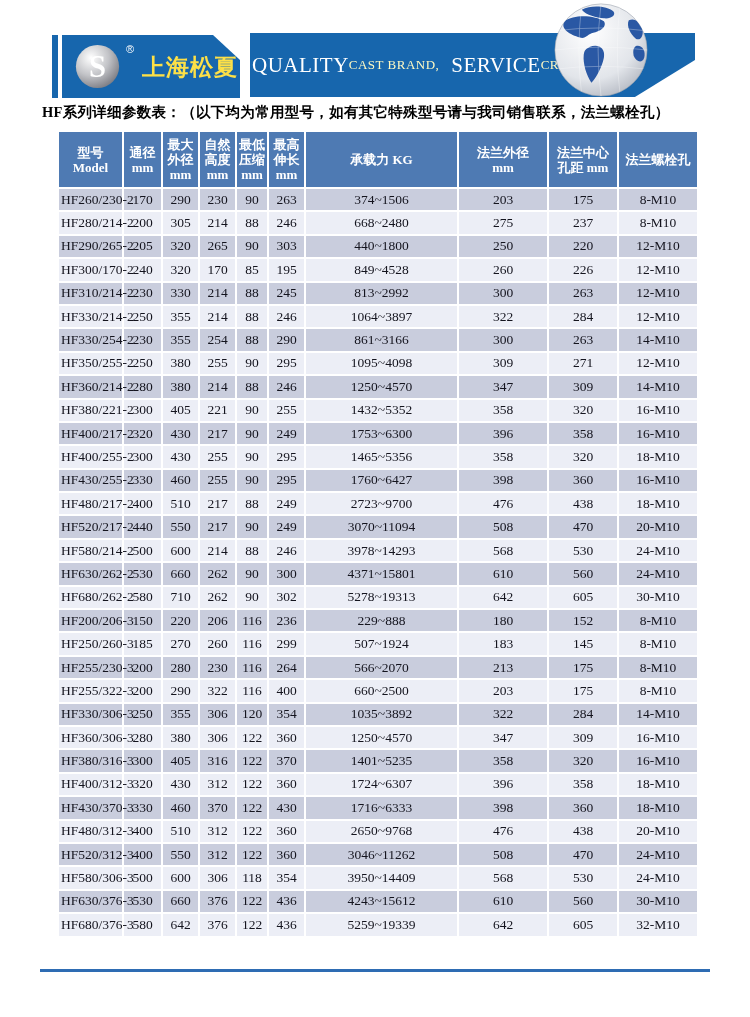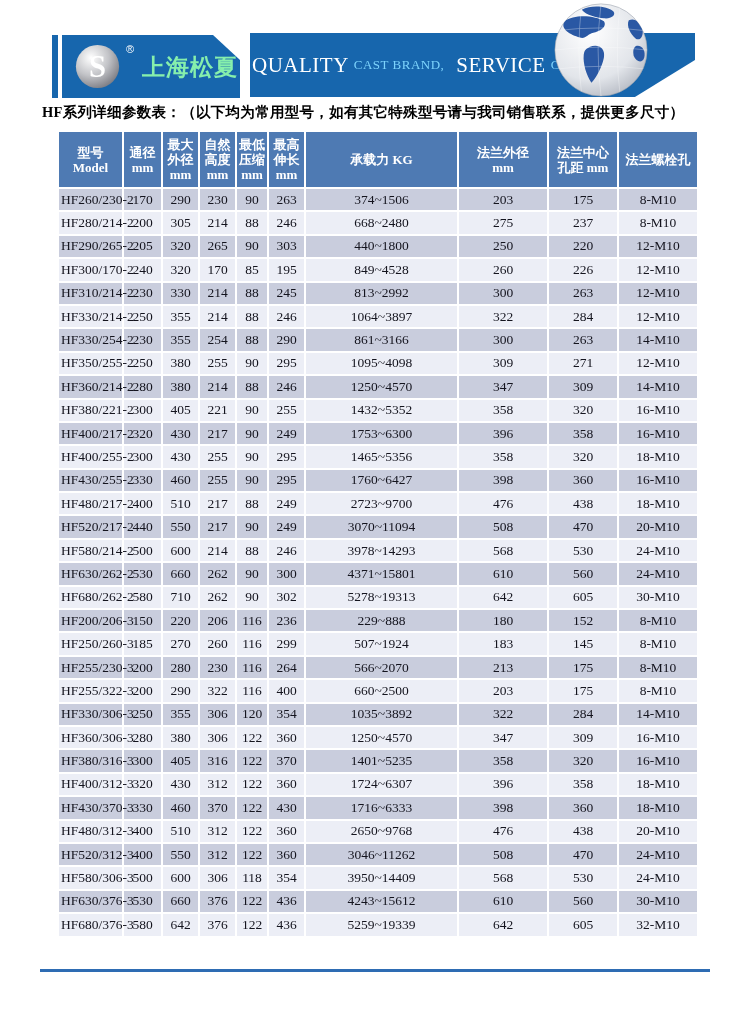--- a/index.html
+++ b/index.html
@@ -9,28 +9,28 @@
   
   .accent-bar { position:absolute; left:52px; top:35px; width:6px; height:63px;
     background:var(--brand-blue,#1766ad); }
   .logo-box { position:absolute; left:62px; top:35px; width:178px; height:63px;
     background:var(--brand-blue,#1766ad);
     clip-path:polygon(0 0, 151px 0, 178px 25px, 178px 63px, 0 63px); }
   .sphere { position:absolute; left:13px; top:9px; width:45px; height:45px; }
   .reg-mark { position:absolute; left:64px; top:8px; color:#fff; font-size:11px;
     font-family:"Liberation Sans","DejaVu Sans",sans-serif; }
   .logo-text { position:absolute; left:80px; top:50%; transform:translateY(-50%);
-    color:#86efac; font-size:23px; font-weight:bold; letter-spacing:1px; white-space:nowrap;
+    color:#fde047; font-size:23px; font-weight:bold; letter-spacing:1px; white-space:nowrap;
     font-family:"Liberation Sans","DejaVu Sans",sans-serif; }
   .banner { position:absolute; left:250px; top:33px; width:445px; height:64px;
     background:var(--brand-blue,#1766ad); display:flex; align-items:center;
     padding-left:2px; box-sizing:border-box;
     clip-path:polygon(0 0,100% 0,100% 42%,86.5% 100%,0 100%); }
   .banner .big { color:#fff; font-size:21px; letter-spacing:0.5px; }
-  .banner .small { color:#7dd3fc; font-size:13px; letter-spacing:0.5px; margin-left:5px; }
+  .banner .small { color:#fef9c3; font-size:13px; letter-spacing:0.5px; }
   .globe { position:absolute; left:552px; top:2px; width:98px; height:96px; }
 
   
   .page-title { position:absolute; left:42px; top:103px; width:690px;
     font-size:14.5px; font-weight:bold; color:#000; letter-spacing:0.3px; }
 
   
   .table-wrap { position:absolute; left:57px; top:130px; width:640px; }
   .spec-table { border-collapse:collapse; table-layout:fixed; width:640px; }
   .spec-table th { background:var(--header-cell-blue,#4e7ab3); color:#fff;
@@ -103,21 +103,21 @@
     <g clip-path="url(#gclip)" stroke="#ffffff" stroke-width="0.7" opacity="0.45" fill="none" data-name="globe-puzzle-lines">
       <path d="M2 30 Q50 24 98 30"></path>
         <path d="M2 50 Q50 44 98 50"></path>
         <path d="M2 70 Q50 64 98 70"></path>
       <path d="M30 2 Q24 50 30 98"></path>
         <path d="M50 2 Q44 50 50 98"></path>
         <path d="M70 2 Q64 50 70 98"></path>
     </g>
   </svg>
 
-  <div class="page-title" data-name="page-title">HF系列详细参数表：（以下均为常用型号，如有其它特殊型号请与我司销售联系，提供更多尺寸）</div>
+  <div class="page-title" data-name="page-title">HF系列详细参数表：（以下均为常用型号，如有其它特殊型号请与我司销售联系，法兰螺栓孔）</div>
 
   <div class="table-wrap" data-name="parameter-table-wrap">
     <table class="spec-table" data-name="hf-series-parameter-table">
       <colgroup id="colgroup">
           <col style="width: 65px;">
           <col style="width: 39px;">
           <col style="width: 37px;">
           <col style="width: 37px;">
           <col style="width: 32px;">
           <col style="width: 37px;">

